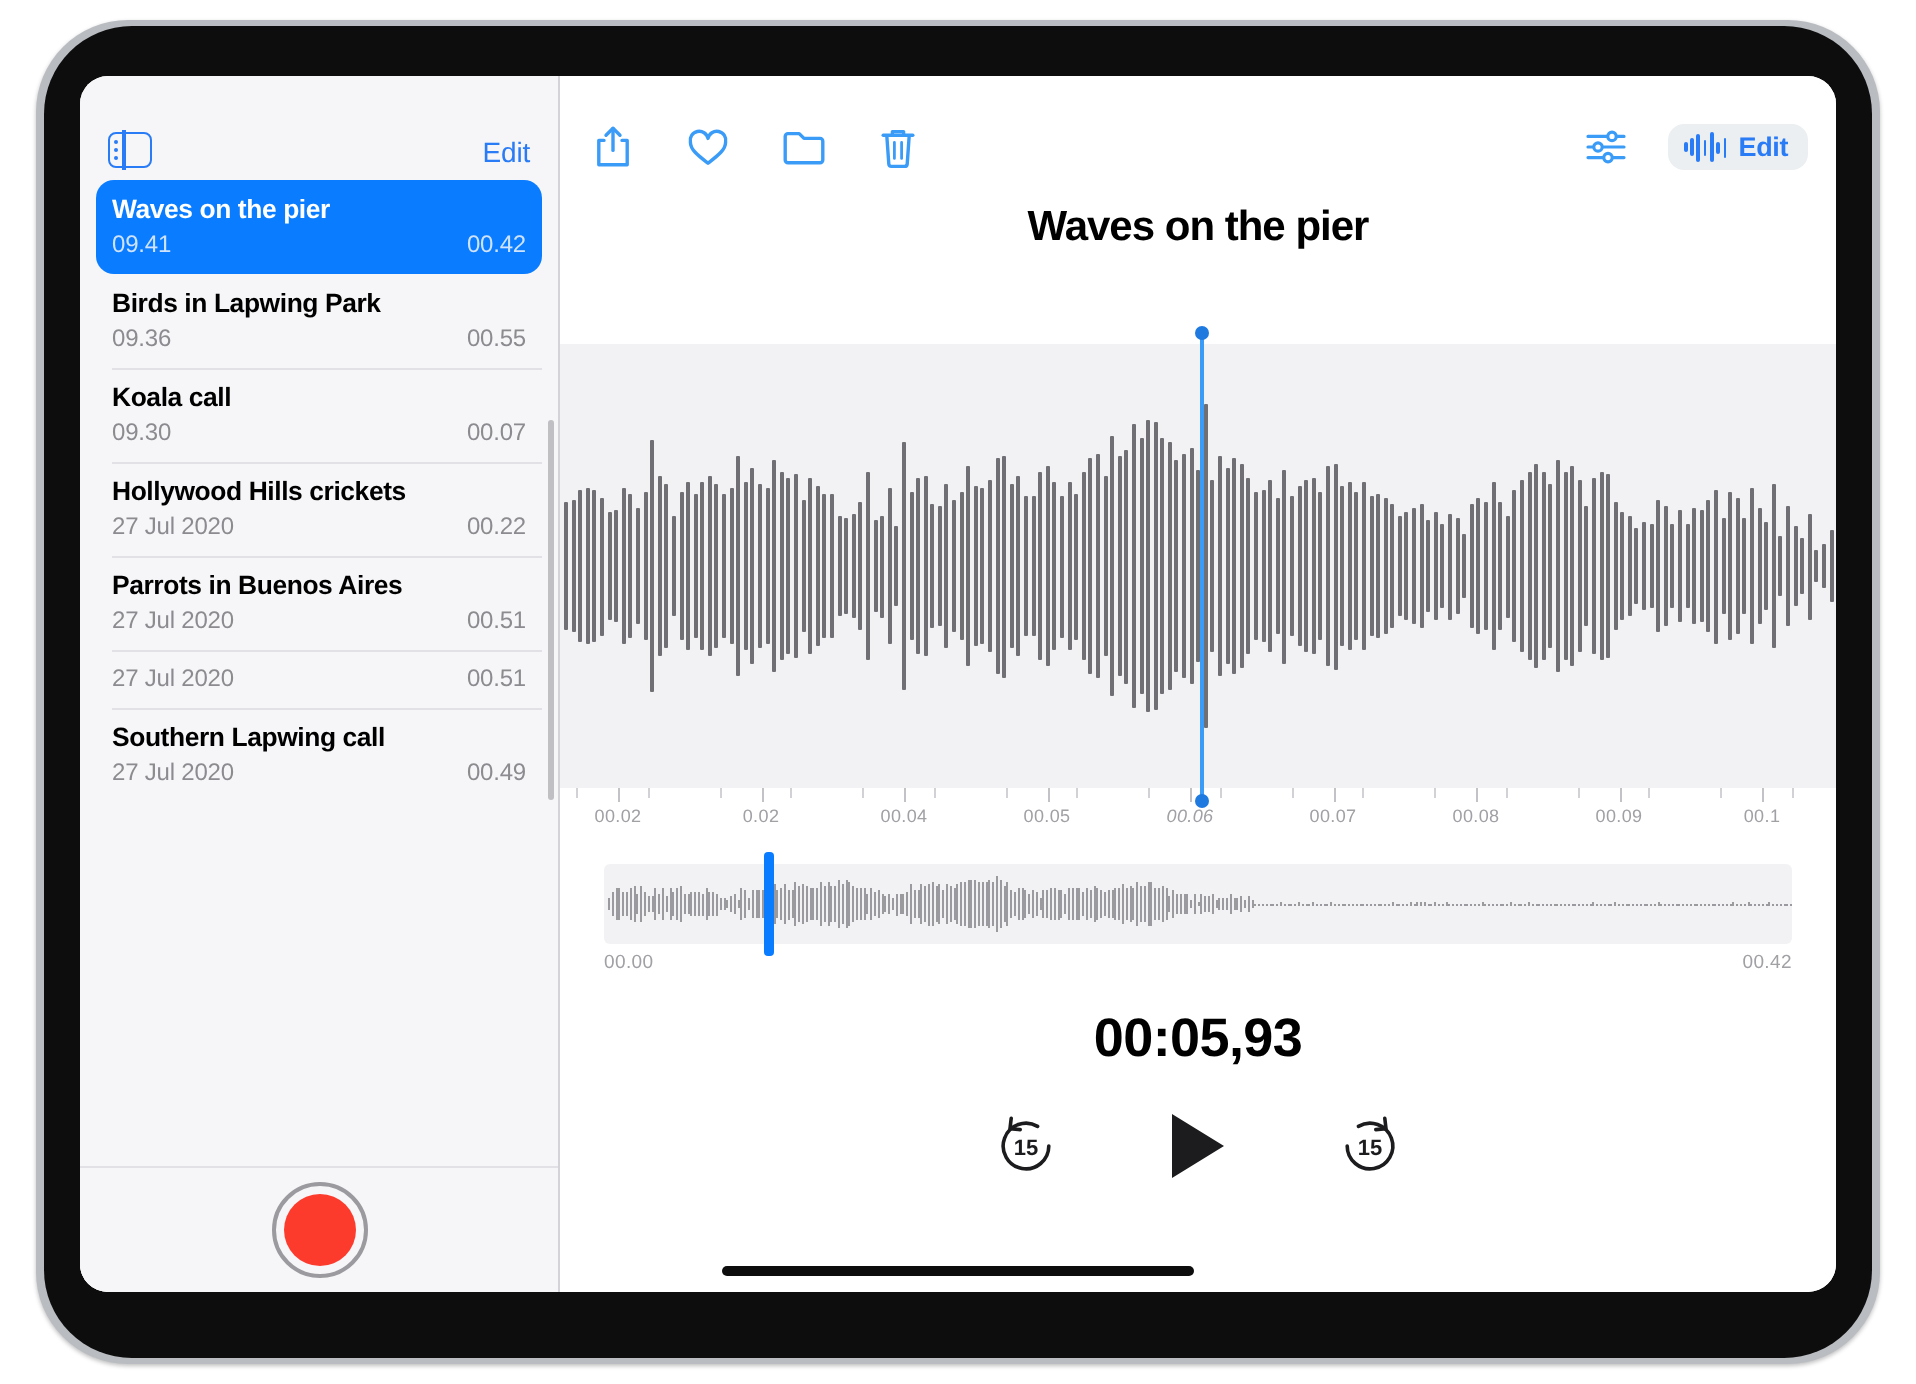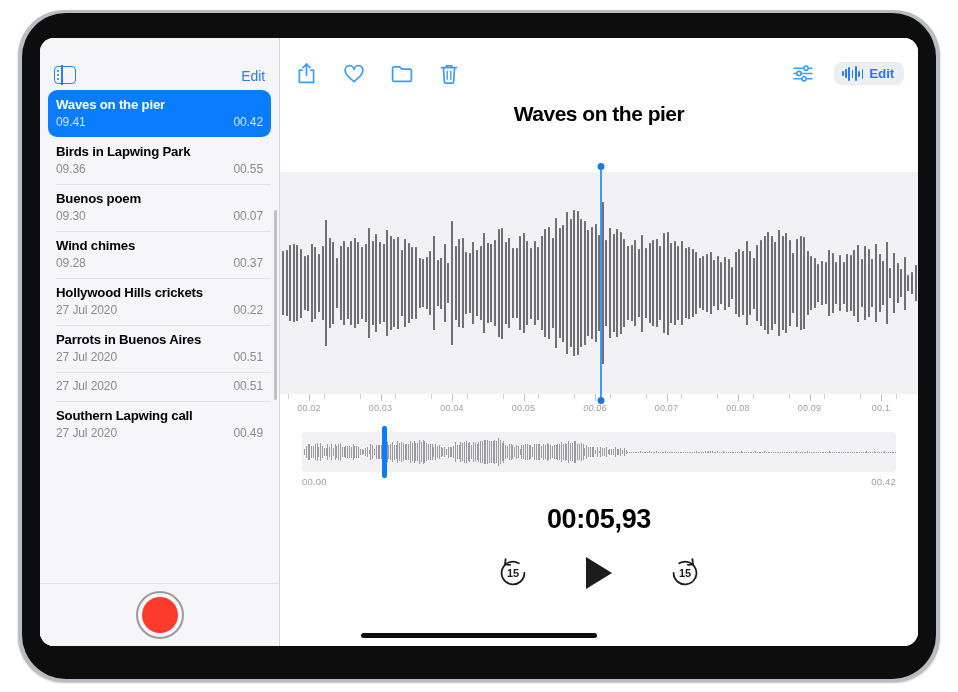--- a/index.html
+++ b/index.html
@@ -560,31 +560,24 @@
             </div>
           </div>
           <div class="rec-item">
             <div class="rec-name">Birds in Lapwing Park</div>
             <div class="rec-meta">
               <span>09.36</span>
               <span>00.55</span>
             </div>
           </div>
           <div class="rec-item">
-            <div class="rec-name">Buenos poem</div>
+            <div class="rec-name">Koala call</div>
             <div class="rec-meta">
               <span>09.30</span>
               <span>00.07</span>
-            </div>
-          </div>
-          <div class="rec-item">
-            <div class="rec-name">Wind chimes</div>
-            <div class="rec-meta">
-              <span>09.28</span>
-              <span>00.37</span>
             </div>
           </div>
           <div class="rec-item">
             <div class="rec-name">Hollywood Hills crickets</div>
             <div class="rec-meta">
               <span>27 Jul 2020</span>
               <span>00.22</span>
             </div>
           </div>
           <div class="rec-item">
@@ -860,21 +853,21 @@
             <div class="tick" style="left: 401.3px;"></div>
             <div class="tick" style="left: 437px;"></div>
             <div class="tick" style="left: 472.8px;"></div>
             <div class="tick" style="left: 508.5px;"></div>
             <div class="tick" style="left: 544.3px;"></div>
             <div class="tick" style="left: 580px;"></div>
             <div class="tick" style="left: 615.8px;"></div>
             <div class="tick major" style="left: 29px;"></div>
             <div class="lbl" style="left: 29px;">00.02</div>
             <div class="tick major" style="left: 100.5px;"></div>
-            <div class="lbl" style="left: 100.5px;">00.03</div>
+            <div class="lbl" style="left: 100.5px;">0.02</div>
             <div class="tick major" style="left: 172px;"></div>
             <div class="lbl" style="left: 172px;">00.04</div>
             <div class="tick major" style="left: 243.5px;"></div>
             <div class="lbl" style="left: 243.5px;">00.05</div>
             <div class="tick major" style="left: 315px;"></div>
             <div class="lbl" style="left: 315px; font-style: italic;">00.06</div>
             <div class="tick major" style="left: 386.5px;"></div>
             <div class="lbl" style="left: 386.5px;">00.07</div>
             <div class="tick major" style="left: 458px;"></div>
             <div class="lbl" style="left: 458px;">00.08</div>

